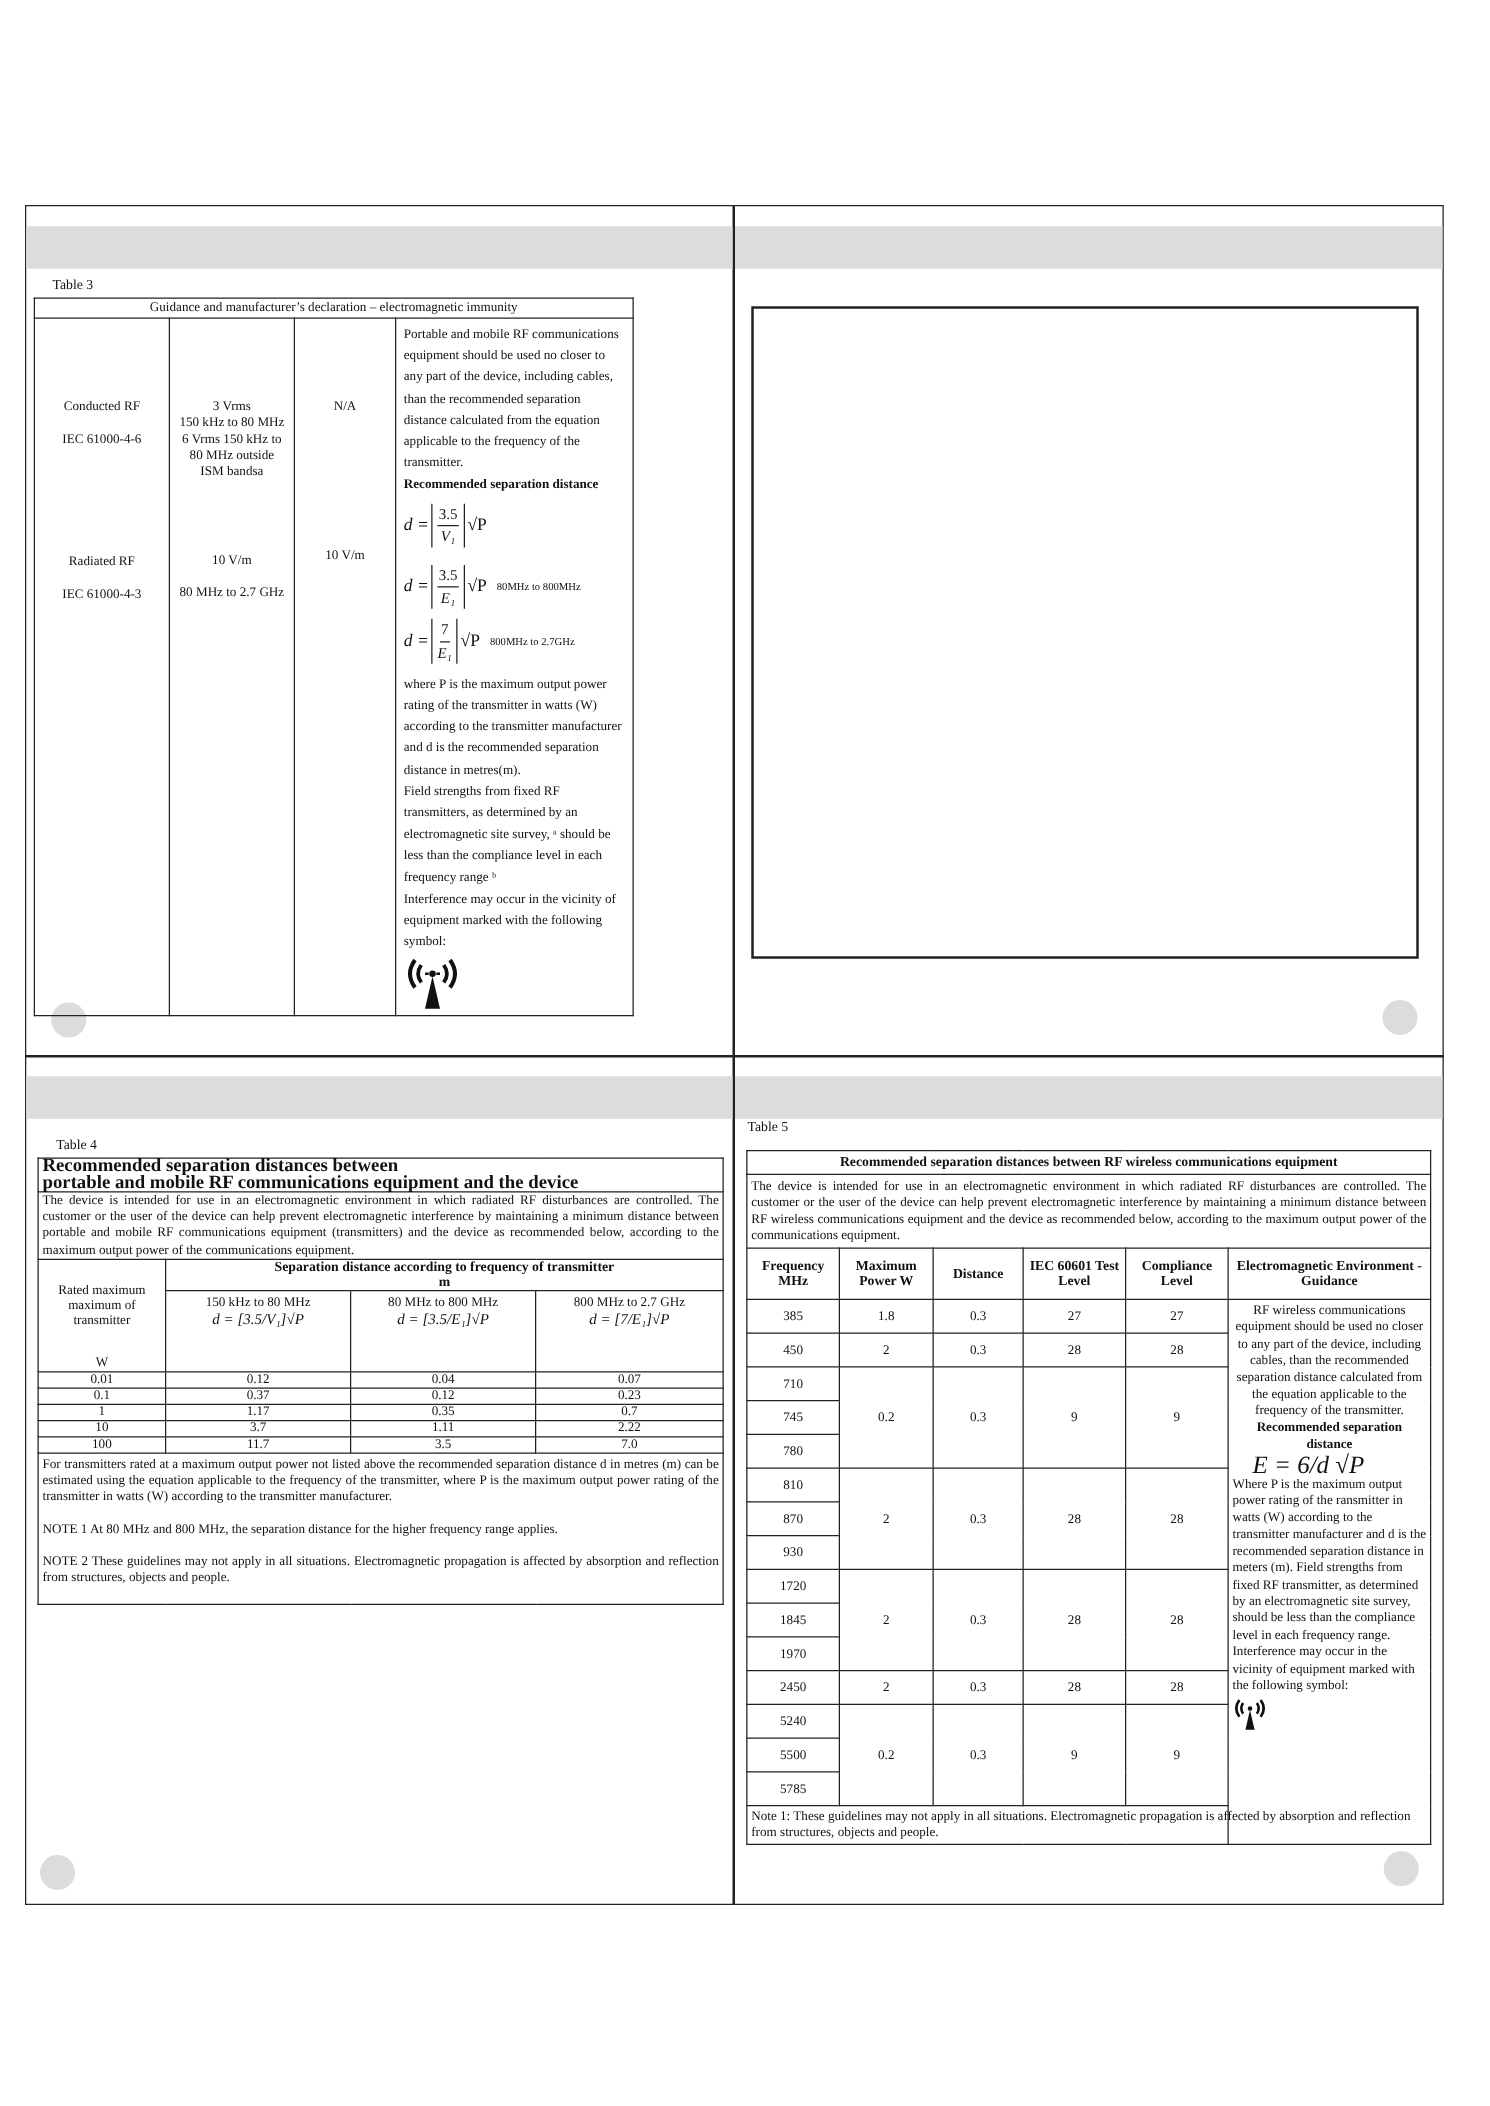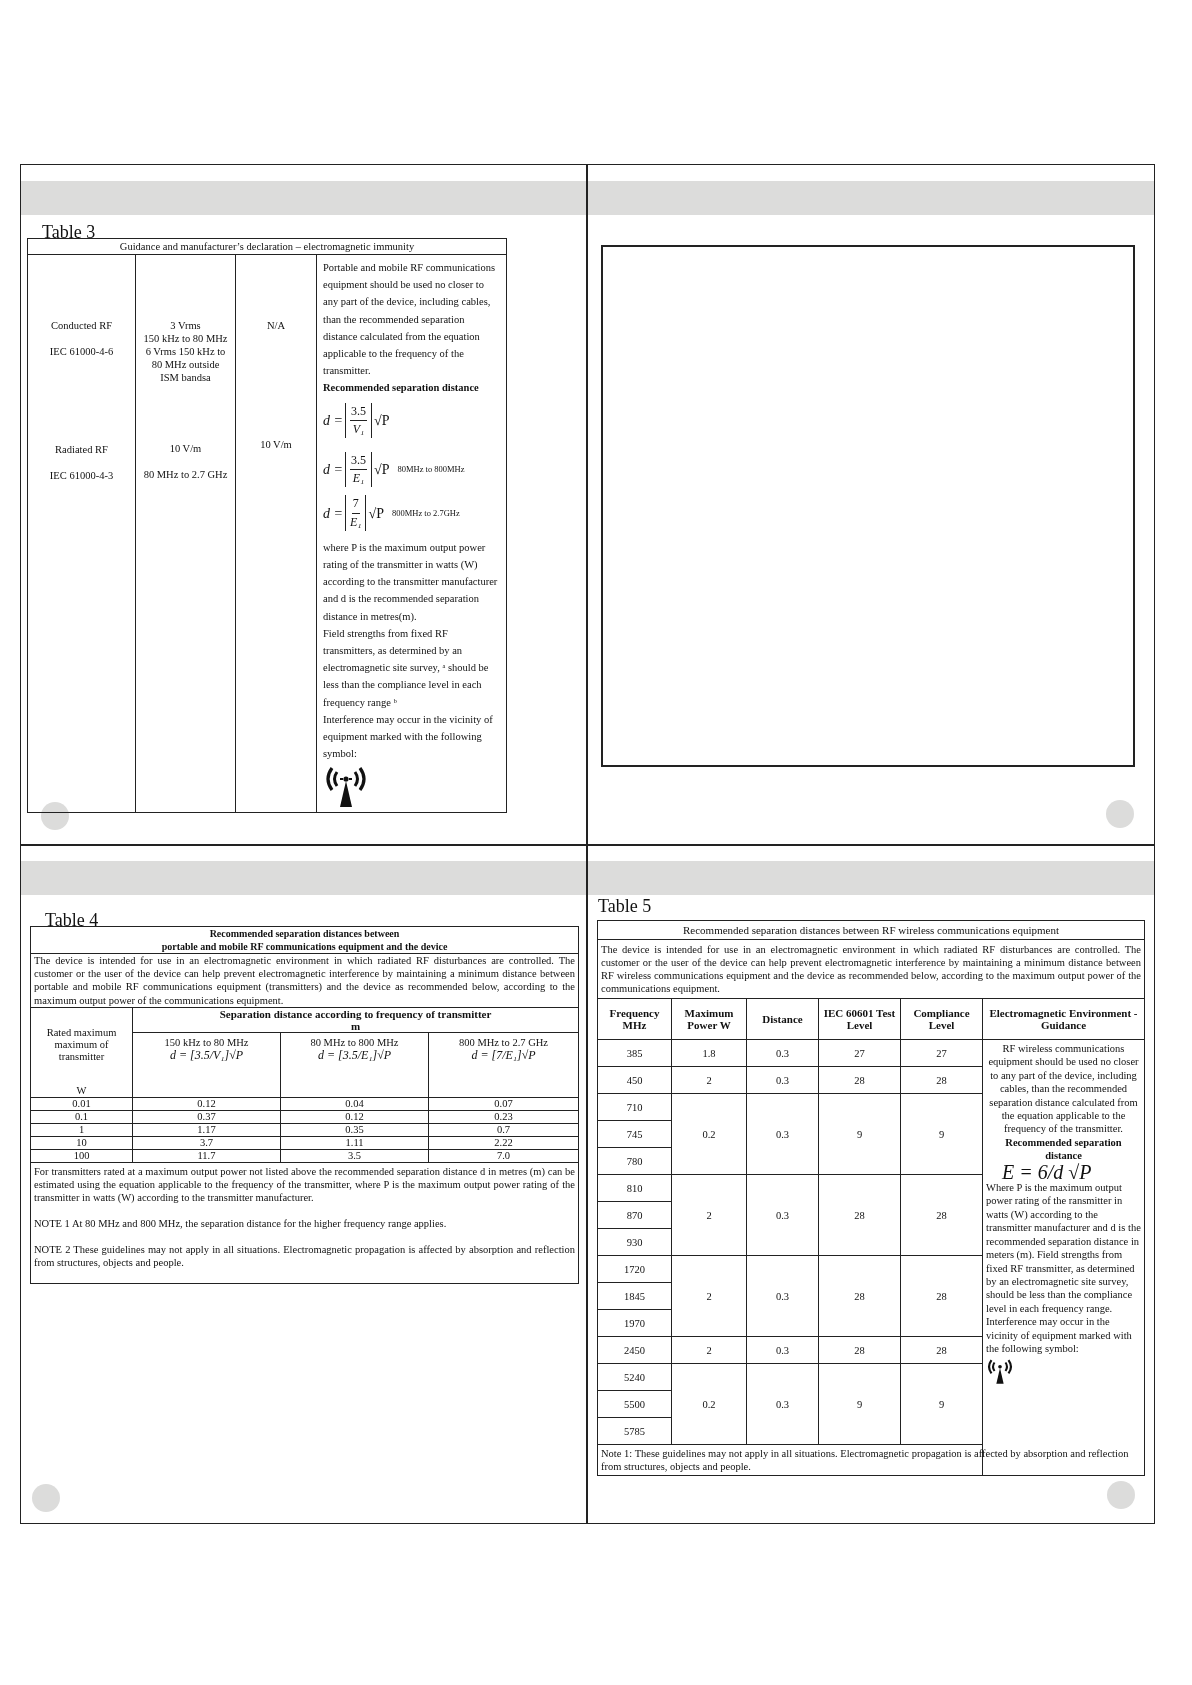--- a/index.html
+++ b/index.html
@@ -2,45 +2,45 @@
 <html><head>
 <meta charset="utf-8">
 <style>
   html, body { margin: 0; padding: 0; background: #ffffff; }
   body { width: 1192px; height: 1685px; position: relative; font-family: "Liberation Serif", "DejaVu Serif", serif; color: #111; overflow: hidden; }
   .sheet { position: absolute; left: 20px; top: 164px; width: 1135px; height: 1360px; border: 1.5px solid #222; box-sizing: border-box; }
   .vdiv { position: absolute; left: 586px; top: 164px; width: 1.5px; height: 1360px; background: #222; }
   .hdiv { position: absolute; left: 20px; top: 844px; width: 1135px; height: 1.5px; background: #222; }
   .band { position: absolute; height: 34px; background: #dcdcdb; }
   .circle { position: absolute; width: 28px; height: 28px; border-radius: 50%; background: #dcdcdb; }
-  .caption { position: absolute; font-size: 18px; }
+  .caption { position: absolute; font-size: 11px; }
   table { border-collapse: collapse; position: absolute; font-family: "Liberation Serif", serif; }
   td, th { border: 1px solid #222; padding: 0 3px; vertical-align: middle; }
   .t3 { left: 27px; top: 238px; width: 480px; font-size: 10.5px; }
   .t3 .cap { text-align: center; height: 15px; }
   .t3 .intro { text-align: left; line-height: 13px; }
   .t3 th { font-weight: bold; font-size: 11px; line-height: 13px; text-align: center; height: 28px; }
   .t3 .c { text-align: center; line-height: 13px; }
   .guid { vertical-align: top; padding: 4px 6px; font-size: 10.5px; line-height: 17.2px; }
   .guid p { margin: 0; }
   .formula { display: flex; align-items: center; font-style: italic; font-size: 14px; margin: 6px 0 8px; }
   .frac { display: inline-flex; flex-direction: column; align-items: center; margin: 0 2px; font-size: 12px; border-left: 1px solid #222; border-right: 1px solid #222; padding: 0 4px; }
   .frac .num { border-bottom: 1px solid #222; padding: 0 1px; font-style: normal; }
   .frac .den { font-style: italic; }
   .range { font-style: normal; font-size: 8.5px; margin-left: 8px; }
   .sqrt { font-style: normal; }
   .t4 { left: 30px; top: 926px; width: 549px; font-size: 10.5px; }
-  .t4 .title { text-align: center; font-weight: bold; font-size: 10px; line-height: 13px; }
+  .t4 .title { text-align: left; font-weight: bold; font-size: 15px; line-height: 13px; }
   .t4 .intro { text-align: justify; line-height: 13.2px; }
   .t4 .c { text-align: center; line-height: 12px; }
   .t4 .fr { text-align: center; font-style: italic; font-size: 12px; }
   .t4 .notes { text-align: justify; line-height: 13px; padding: 2px 3px 14px; vertical-align: top; margin-top: 21px; }
   .t4 .notes p { margin: 0 0 13px; }
   .t5 { left: 597px; top: 920px; width: 548px; font-size: 10.5px; }
-  .t5 .title { text-align: center; font-weight: normal; font-size: 11px; height: 18px; }
+  .t5 .title { text-align: center; font-weight: bold; font-size: 11px; height: 18px; }
   .t5 .intro { text-align: justify; line-height: 13px; padding: 3px; }
   .t5 th { font-weight: bold; font-size: 11px; line-height: 12px; text-align: center; height: 40px; }
   .t5 td.c { text-align: center; height: 26px; }
   .t5 .g { vertical-align: top; font-size: 10.5px; line-height: 13.4px; padding: 2px 3px; }
   .t5 .g .center { text-align: center; }
   .t5 .note { line-height: 13px; padding: 2px 3px; }
   .emptybox { position: absolute; left: 601px; top: 245px; width: 534px; height: 522px; border: 2px solid #222; box-sizing: border-box; }
   .rficon { display: block; margin-top: 2px; }
 </style>
 </head>

